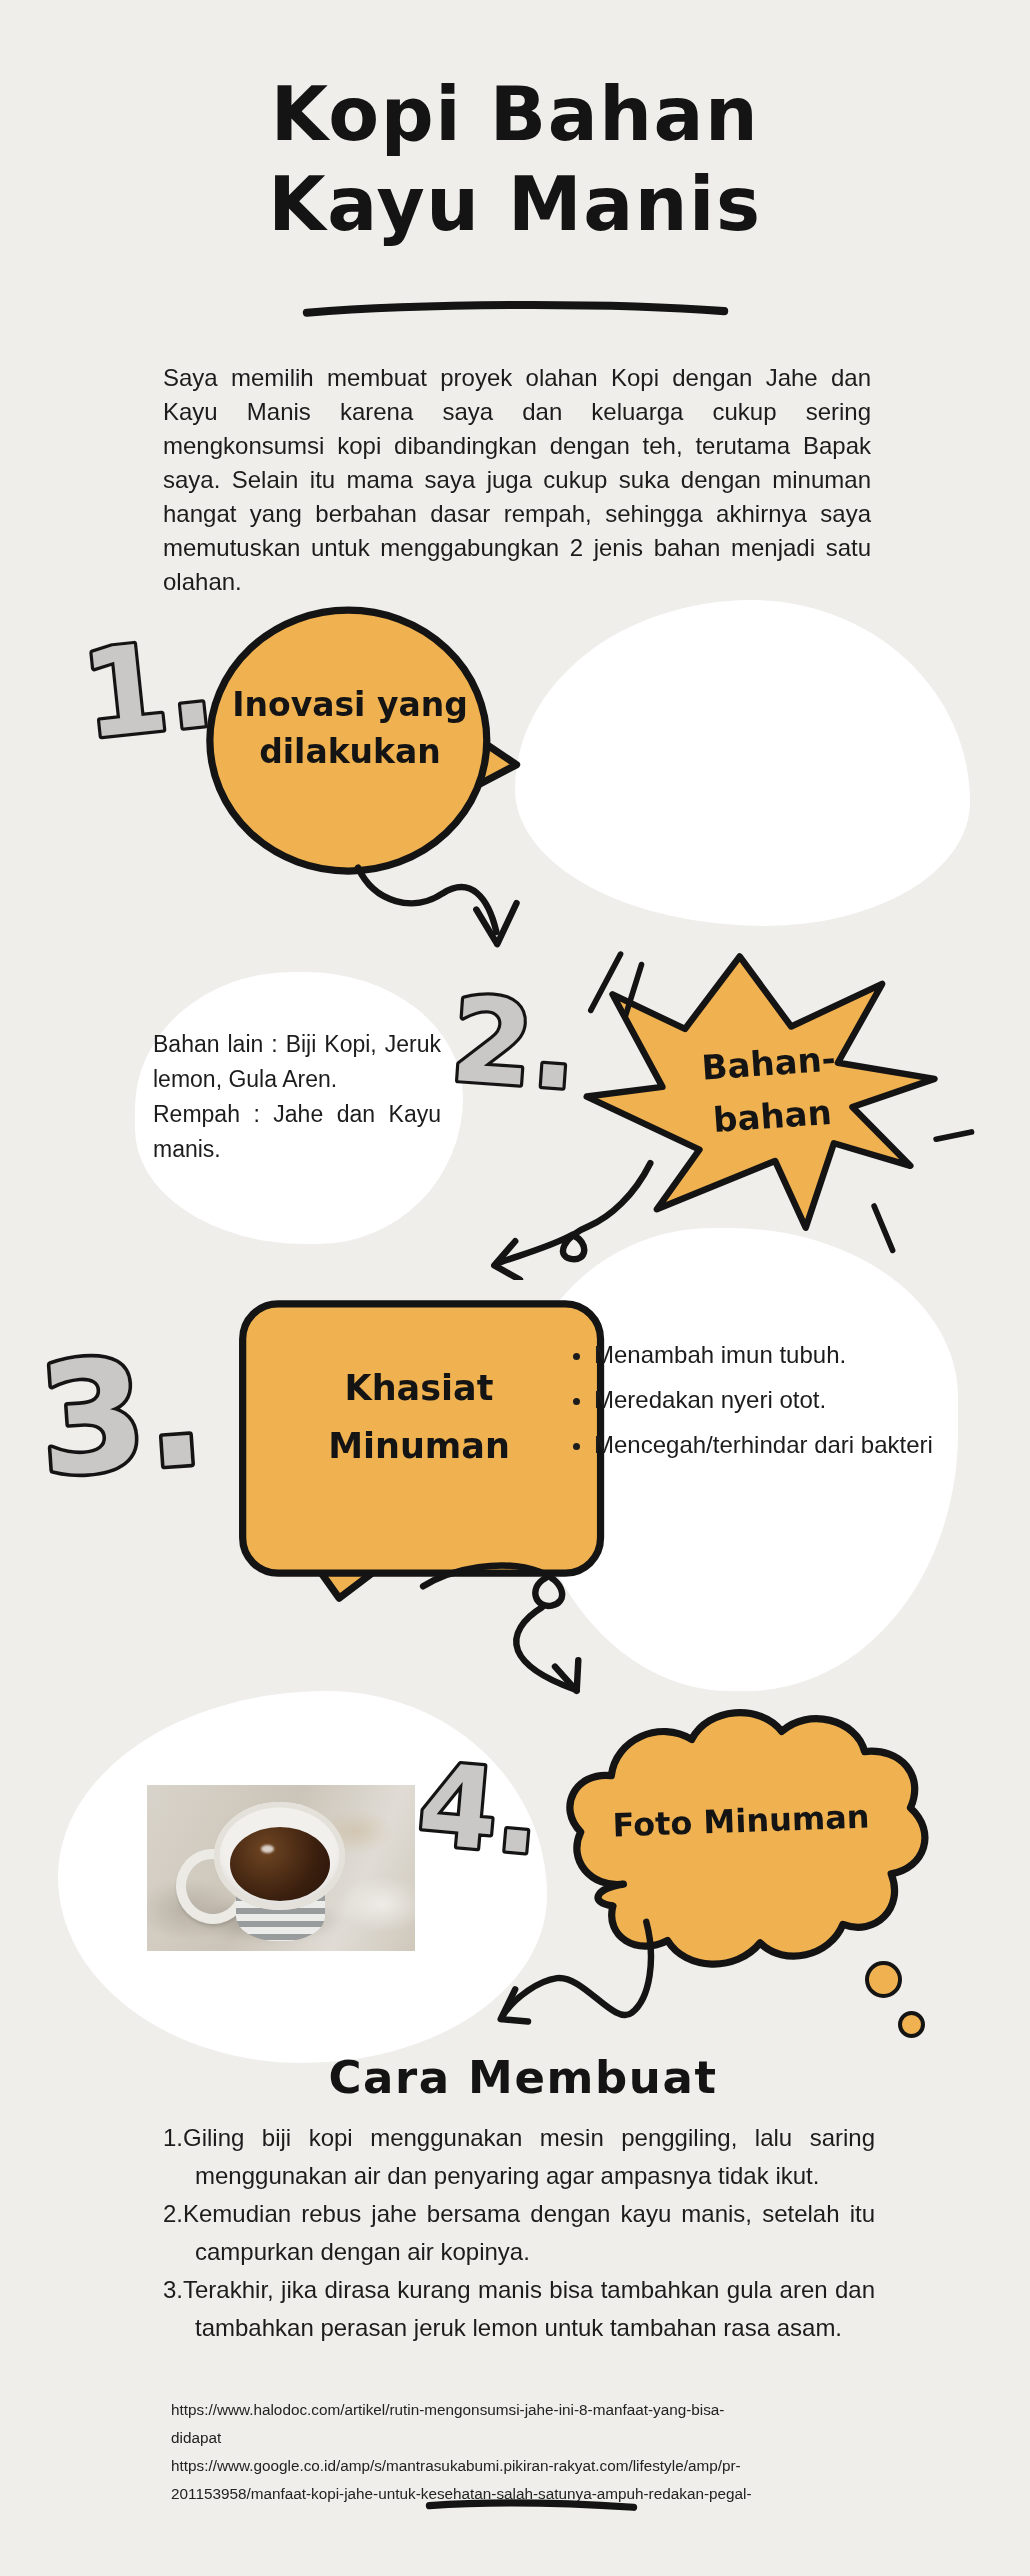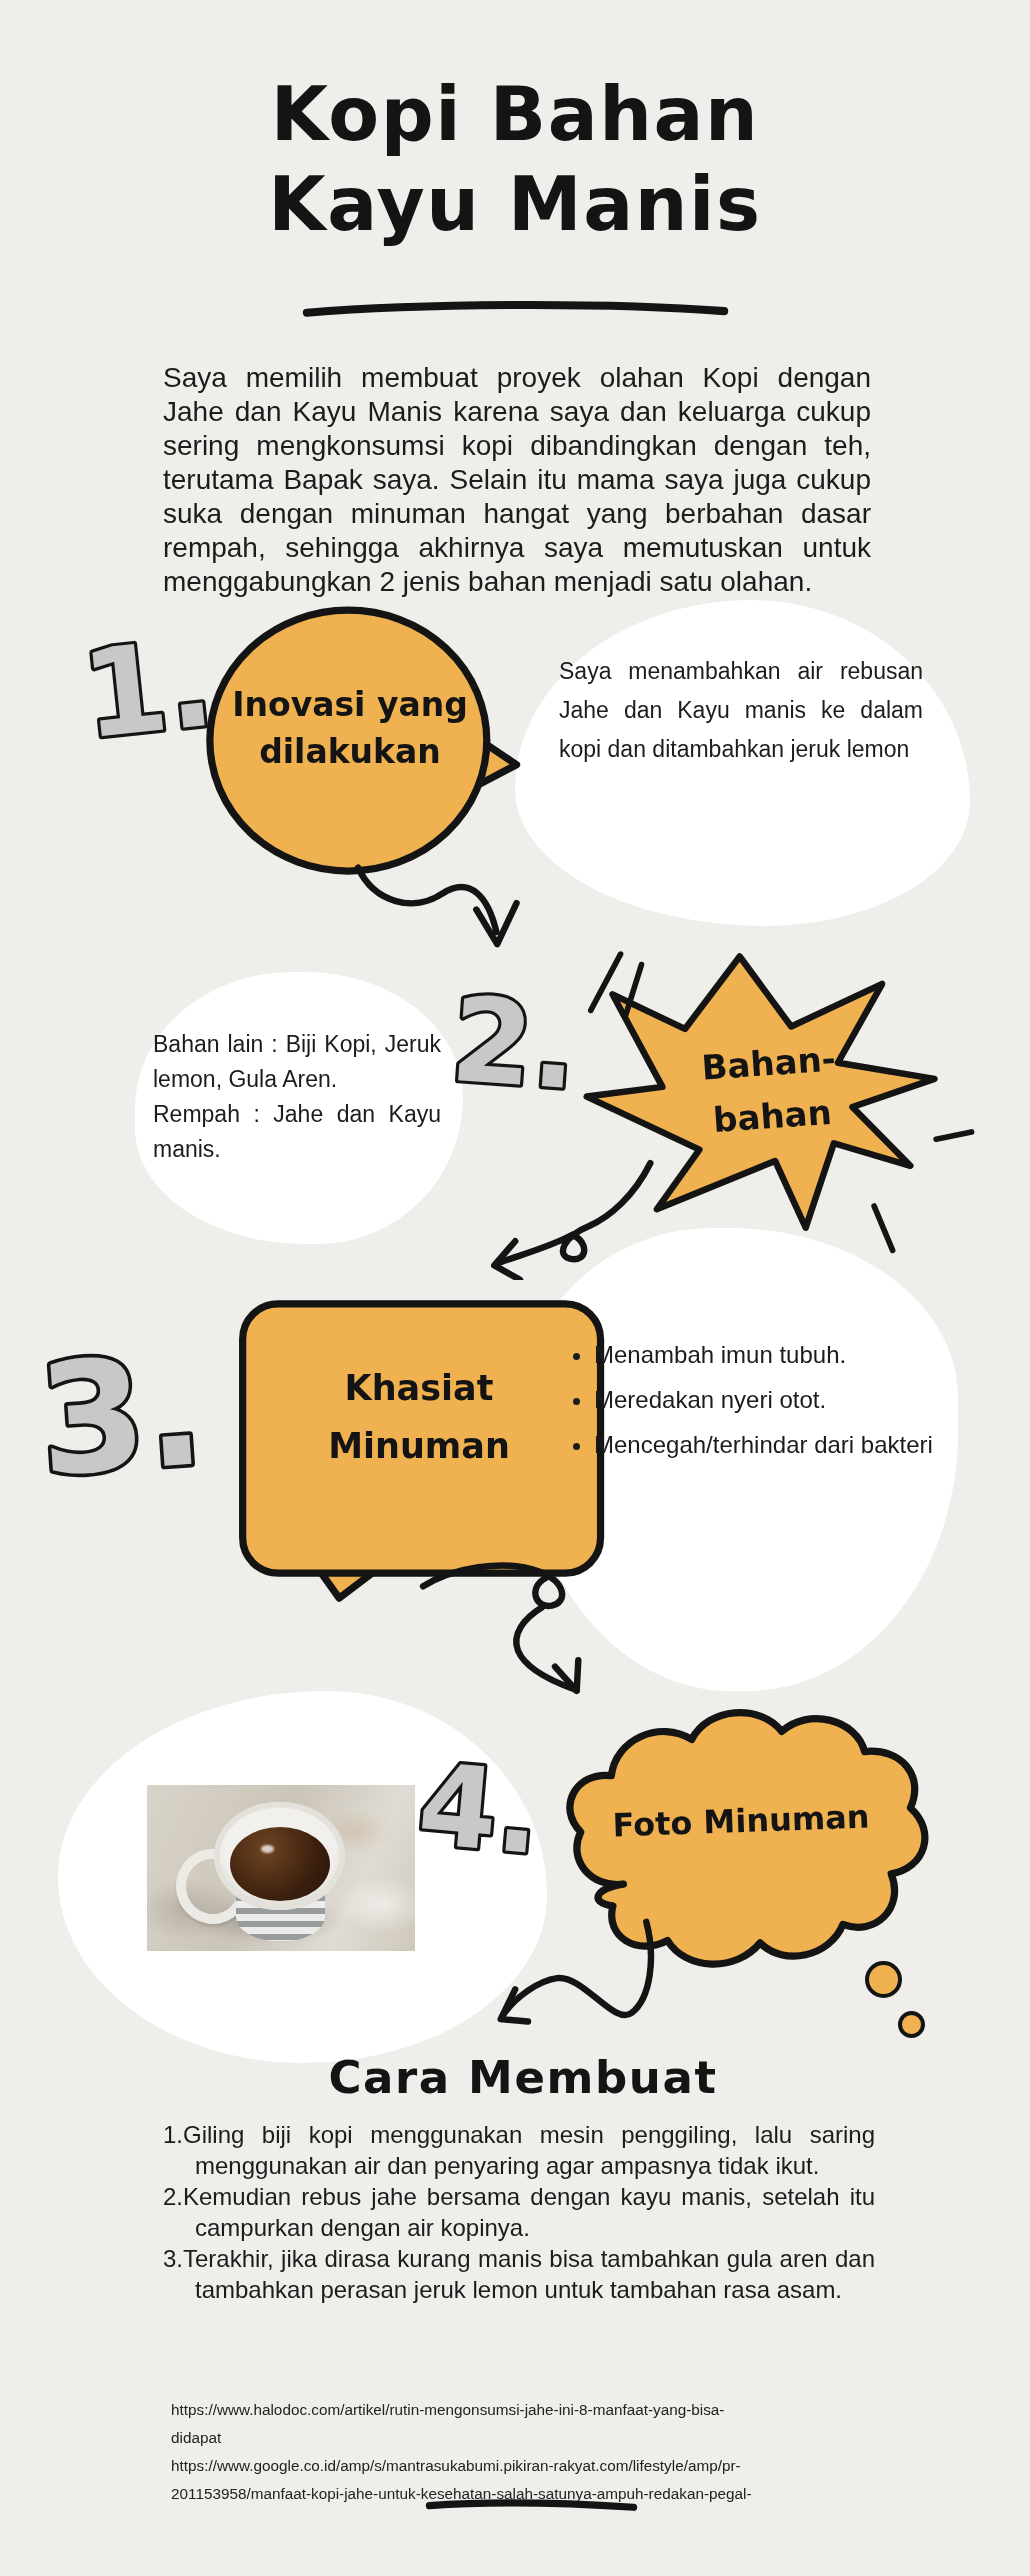--- a/index.html
+++ b/index.html
@@ -4,41 +4,41 @@
 <style>
   html,body{margin:0;padding:0;background:#efeeeb;}
   .canvas{position:relative;width:1030px;height:2576px;background:#efeeeb;overflow:hidden;
           font-family:"Liberation Sans",sans-serif;color:#1c1c1c;}
   .hand{font-family:"DejaVu Sans",sans-serif;font-weight:700;}
   .abs{position:absolute;}
   
   .title{left:0;top:69px;width:100%;text-align:center;font-size:74px;line-height:1.22;
          letter-spacing:1.6px;color:#141414;}
   
-  .intro{left:163px;top:361px;width:708px;font-size:28px;line-height:34px;text-align:justify;}
+  .intro{left:163px;top:361px;width:708px;font-size:24px;line-height:34px;text-align:justify;}
   
   .blob{background:#ffffff;}
   .blob1{left:515px;top:600px;width:455px;height:326px;border-radius:52% 48% 45% 55% / 58% 62% 38% 42%;}
   .blob2{left:135px;top:972px;width:328px;height:272px;border-radius:50% 50% 46% 54% / 52% 48% 56% 44%;}
   .blob3{left:519px;top:1228px;width:439px;height:463px;border-radius:46% 54% 50% 50% / 42% 38% 58% 62%;}
   .blob4{left:58px;top:1691px;width:489px;height:372px;border-radius:55% 45% 50% 50% / 50% 55% 45% 50%;}
   
   .bubble1-label{left:229px;top:681px;width:242px;text-align:center;font-size:33px;line-height:47px;color:#141414;}
   .note1{left:559px;top:652px;width:364px;font-size:23px;line-height:39px;text-align:justify;}
   .note2{left:153px;top:1027px;width:288px;font-size:23px;line-height:35px;text-align:justify;white-space:pre-line;}
   .star-label{left:700px;top:1037px;width:141px;text-align:center;font-size:34px;line-height:53px;
               transform:rotate(-4deg);color:#141414;}
   .sq-label{left:266px;top:1359px;width:306px;text-align:center;font-size:35px;line-height:58px;color:#141414;}
   .bullets{left:557px;top:1328px;width:385px;margin:0;padding-left:29px;font-size:24px;line-height:37px;}
   .bullets li{margin:8px;padding:0;}
   .cloud-label{left:588px;top:1802px;width:306px;text-align:center;font-size:32px;
                transform:rotate(-2deg);color:#141414;}
   
   .howto-head{left:8px;top:2051px;width:100%;text-align:center;font-size:45px;letter-spacing:1.6px;color:#141414;}
-  .steps{left:163px;top:2119px;width:712px;margin:0;padding:0;list-style:none;font-size:24px;line-height:31px;}
+  .steps{left:163px;top:2119px;width:712px;margin:0;padding:0;list-style:none;font-size:24px;line-height:38px;}
   .steps li{text-align:justify;padding-left:32px;text-indent:-32px;}
   .sources{left:171px;top:2396px;width:583px;font-size:15.3px;line-height:28px;color:#222;}
   .sources div{overflow-wrap:anywhere;}
   
   .photo{left:147px;top:1785px;width:268px;height:166px;overflow:hidden;
      background:
       radial-gradient(56px 32px at 78% 28%, rgba(190,160,110,.28), transparent 70%),
       radial-gradient(72px 44px at 15% 75%, rgba(120,110,95,.28), transparent 70%),
       radial-gradient(64px 40px at 88% 72%, rgba(255,255,255,.55), transparent 70%),
       linear-gradient(115deg,#d9d4cb,#cbc4b8 45%,#e0dcd5 75%,#cfc8bb);}
@@ -81,21 +81,20 @@
   <svg class="abs" style="left:76px;top:616px;transform:rotate(-6deg);" width="137" height="137" viewBox="0 0 170 170">
     <text x="8" y="143" font-size="150" fill="#c9c8c6" stroke="#141414" stroke-width="8" paint-order="stroke" stroke-linejoin="round">1.</text>
   </svg>
 
   <svg class="abs" style="left:201px;top:602px;" width="322" height="278" viewBox="0 0 400 345">
     <polygon points="330,160 392,202 335,232" fill="#f0b251" stroke="#141414" stroke-width="9" stroke-linejoin="round"></polygon>
     <ellipse cx="183" cy="172" rx="172" ry="162" fill="#f0b251" stroke="#141414" stroke-width="9"></ellipse>
   </svg>
   <div class="abs bubble1-label hand">Inovasi yang dilakukan</div>
 
-  <div class="abs note1">Saya menambahkan air rebusan Jahe dan Kayu manis ke dalam kopi dan ditambahkan jeruk lemon</div>
 
   <svg class="abs" style="left:338px;top:853px;" width="193" height="105" viewBox="0 0 240 130">
     <path d="M25 18 C45 62, 95 74, 130 50 C165 28, 187 55, 197 98" fill="none" stroke="#141414" stroke-width="8" stroke-linecap="round"></path>
     <path d="M172 70 L198 113 M222 62 L198 113" fill="none" stroke="#141414" stroke-width="8" stroke-linecap="round"></path>
   </svg>
 
   <div class="abs blob blob2"></div>
   <div class="abs note2">Bahan lain : Biji Kopi, Jeruk lemon, Gula Aren.
 Rempah : Jahe dan Kayu manis.</div>
 

